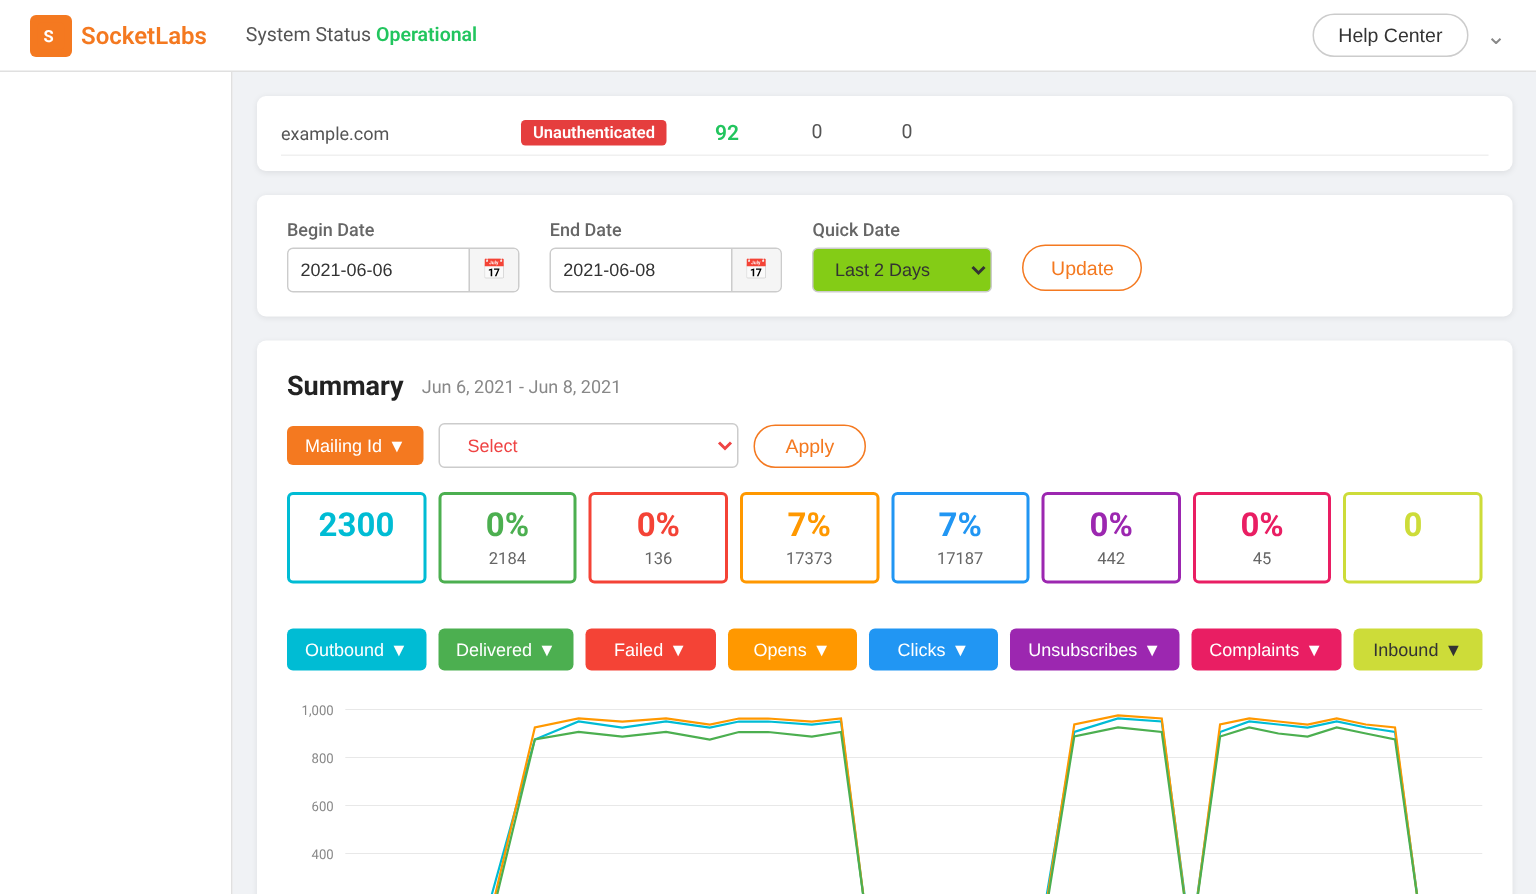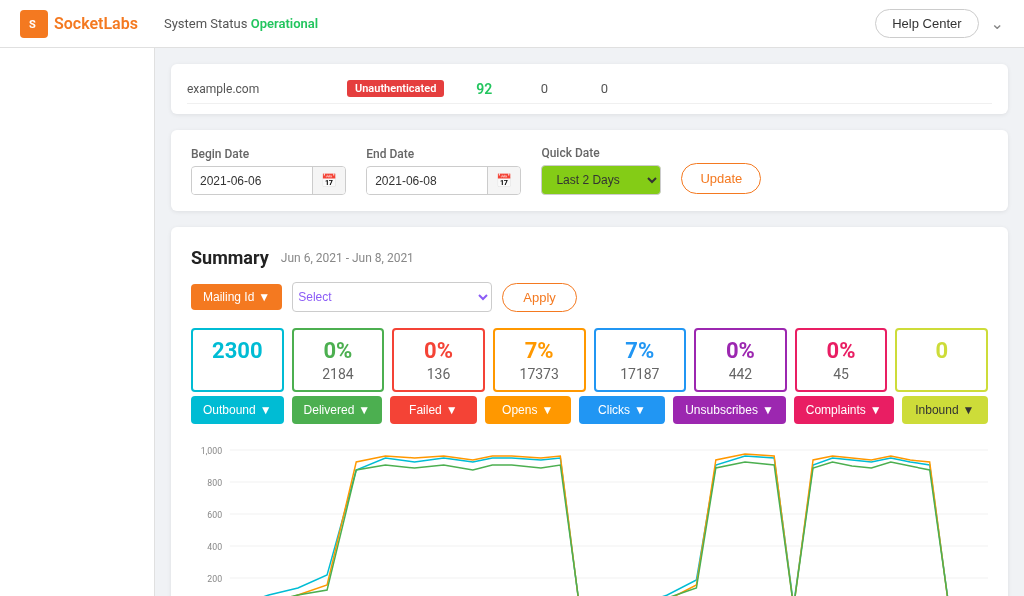--- a/index.html
+++ b/index.html
@@ -251,43 +251,43 @@
       border-radius: 4px;
       cursor: pointer;
       font-size: 12px;
       display: flex;
       align-items: center;
       gap: 4px;
     }
     .select-dropdown {
       border: 1px solid #ccc;
       border-radius: 4px;
-      padding: 6px 1px;
+      padding: 6px 14px;
       font-size: 12px;
       background: #fff;
       cursor: pointer;
       outline: none;
       min-width: 200px;
-      color: #8b5cf6;
+      color: #ef4444;
     }
     .apply-btn {
       border: 1px solid #f47920;
       background: #fff;
       color: #f47920;
       padding: 6px 20px;
       border-radius: 20px;
       cursor: pointer;
       font-size: 13px;
     }
 
     
     .stats-grid {
       display: flex;
       gap: 8px;
-      margin-bottom: 4px;
+      margin-bottom: 30px;
       flex-wrap: wrap;
     }
     .stat-box {
       border: 2px solid;
       border-radius: 4px;
       padding: 8px 14px;
       text-align: center;
       min-width: 90px;
       flex: 1;
     }
@@ -308,21 +308,21 @@
     .stat-main.teal-text { color: #00bcd4; }
     .stat-main.green-text { color: #4caf50; }
     .stat-main.red-text { color: #f44336; }
     .stat-main.orange-text { color: #ff9800; }
     .stat-main.blue-text { color: #2196f3; }
     .stat-main.purple-text { color: #9c27b0; }
     .stat-main.pink-text { color: #e91e63; }
     .stat-main.yellow-text { color: #cddc39; }
 
     .stat-sub {
-      font-size: 14px;
+      font-size: 11px;
       color: #666;
       margin-top: 2px;
     }
 
     
     .btn-row {
       display: flex;
       gap: 8px;
       margin-bottom: 16px;
       flex-wrap: wrap;

